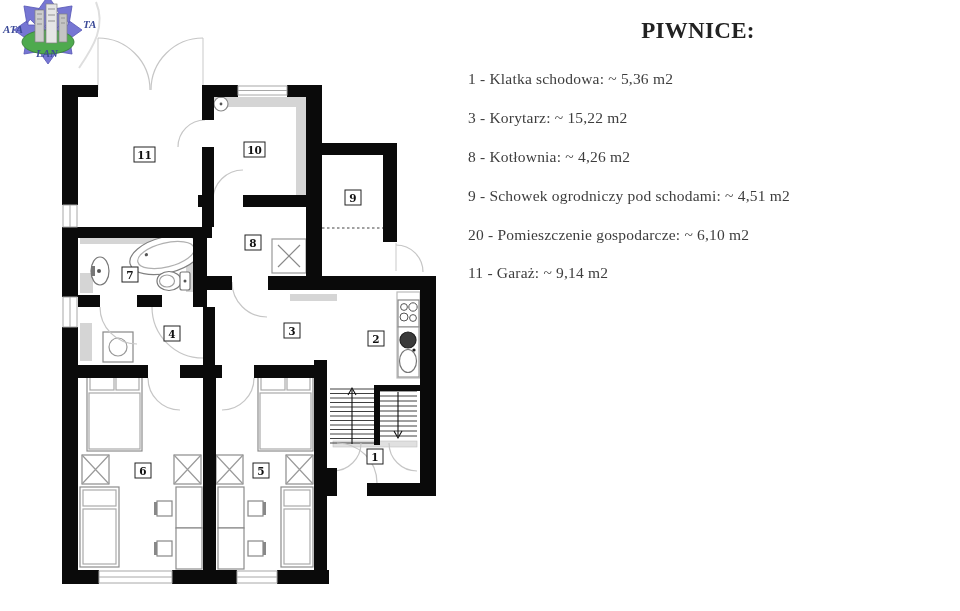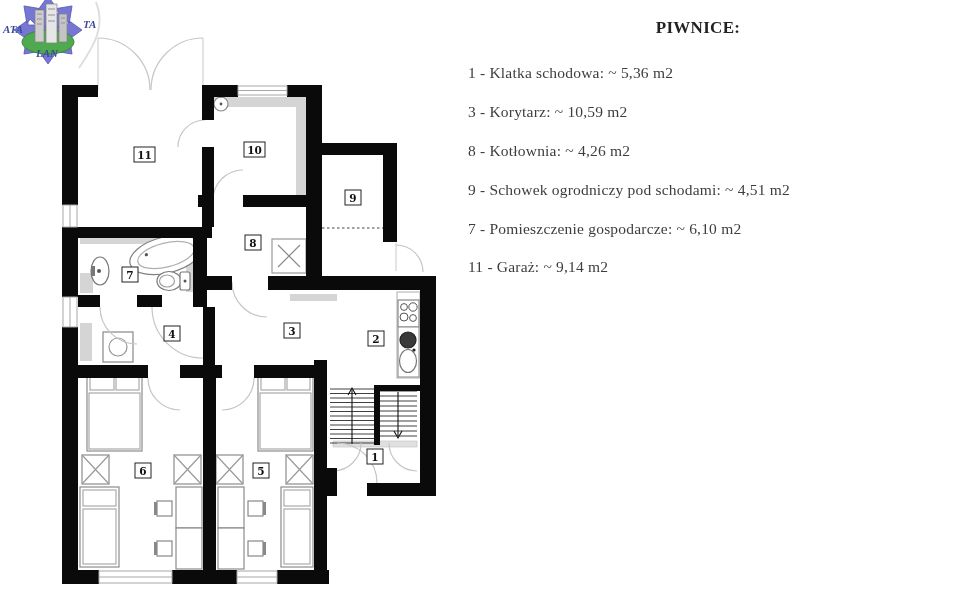--- a/index.html
+++ b/index.html
@@ -1,20 +1,20 @@
 <!DOCTYPE html>
 <html><head>
 <meta charset="utf-8">
 <style>
   html,body{margin:0;padding:0;background:#ffffff;}
   body{width:960px;height:611px;position:relative;overflow:hidden;
        font-family:"Liberation Serif", serif;}
   .plan-wrap{position:absolute;left:0;top:0;width:460px;height:611px;}
   .legend{position:absolute;left:468px;top:18px;width:460px;}
-  .legend-title{text-align:center;font-size:17px;font-weight:bold;color:#222;
+  .legend-title{text-align:center;font-size:23px;font-weight:bold;color:#222;
                 letter-spacing:.3px;}
   .legend-items{margin-top:16px;}
   .legend-item{height:38.8px;display:flex;align-items:center;font-size:15.5px;
                color:#3d3d3d;letter-spacing:.2px;text-align:right;}
   svg text.roomnum{font-family:"DejaVu Serif", serif;font-weight:bold;
                    font-size:10.5px;fill:#111;}
   svg text.logo-txt{font-family:"Liberation Serif", serif;font-style:italic;
                     font-weight:bold;font-size:11px;fill:#2b3b8f;}
 </style>
 </head>
@@ -348,19 +348,19 @@
     <text class="logo-txt" x="83" y="28">TA</text>
     <text class="logo-txt" x="36" y="57">LAN</text>
   </g>
 </svg>
 </div>
 
 <div class="legend">
   <div class="legend-title">PIWNICE:</div>
   <div class="legend-items">
     <div class="legend-item">1 - Klatka schodowa: ~ 5,36 m2</div>
-    <div class="legend-item">3 - Korytarz: ~ 10,59 m2</div>
+    <div class="legend-item">3 - Korytarz: ~ 15,22 m2</div>
     <div class="legend-item">8 - Kotłownia: ~ 4,26 m2</div>
     <div class="legend-item">9 - Schowek ogrodniczy pod schodami: ~ 4,51 m2</div>
-    <div class="legend-item">7 - Pomieszczenie gospodarcze: ~ 6,10 m2</div>
+    <div class="legend-item">20 - Pomieszczenie gospodarcze: ~ 6,10 m2</div>
     <div class="legend-item">11 - Garaż: ~ 9,14 m2</div>
   </div>
 </div>
 
 </body></html>

